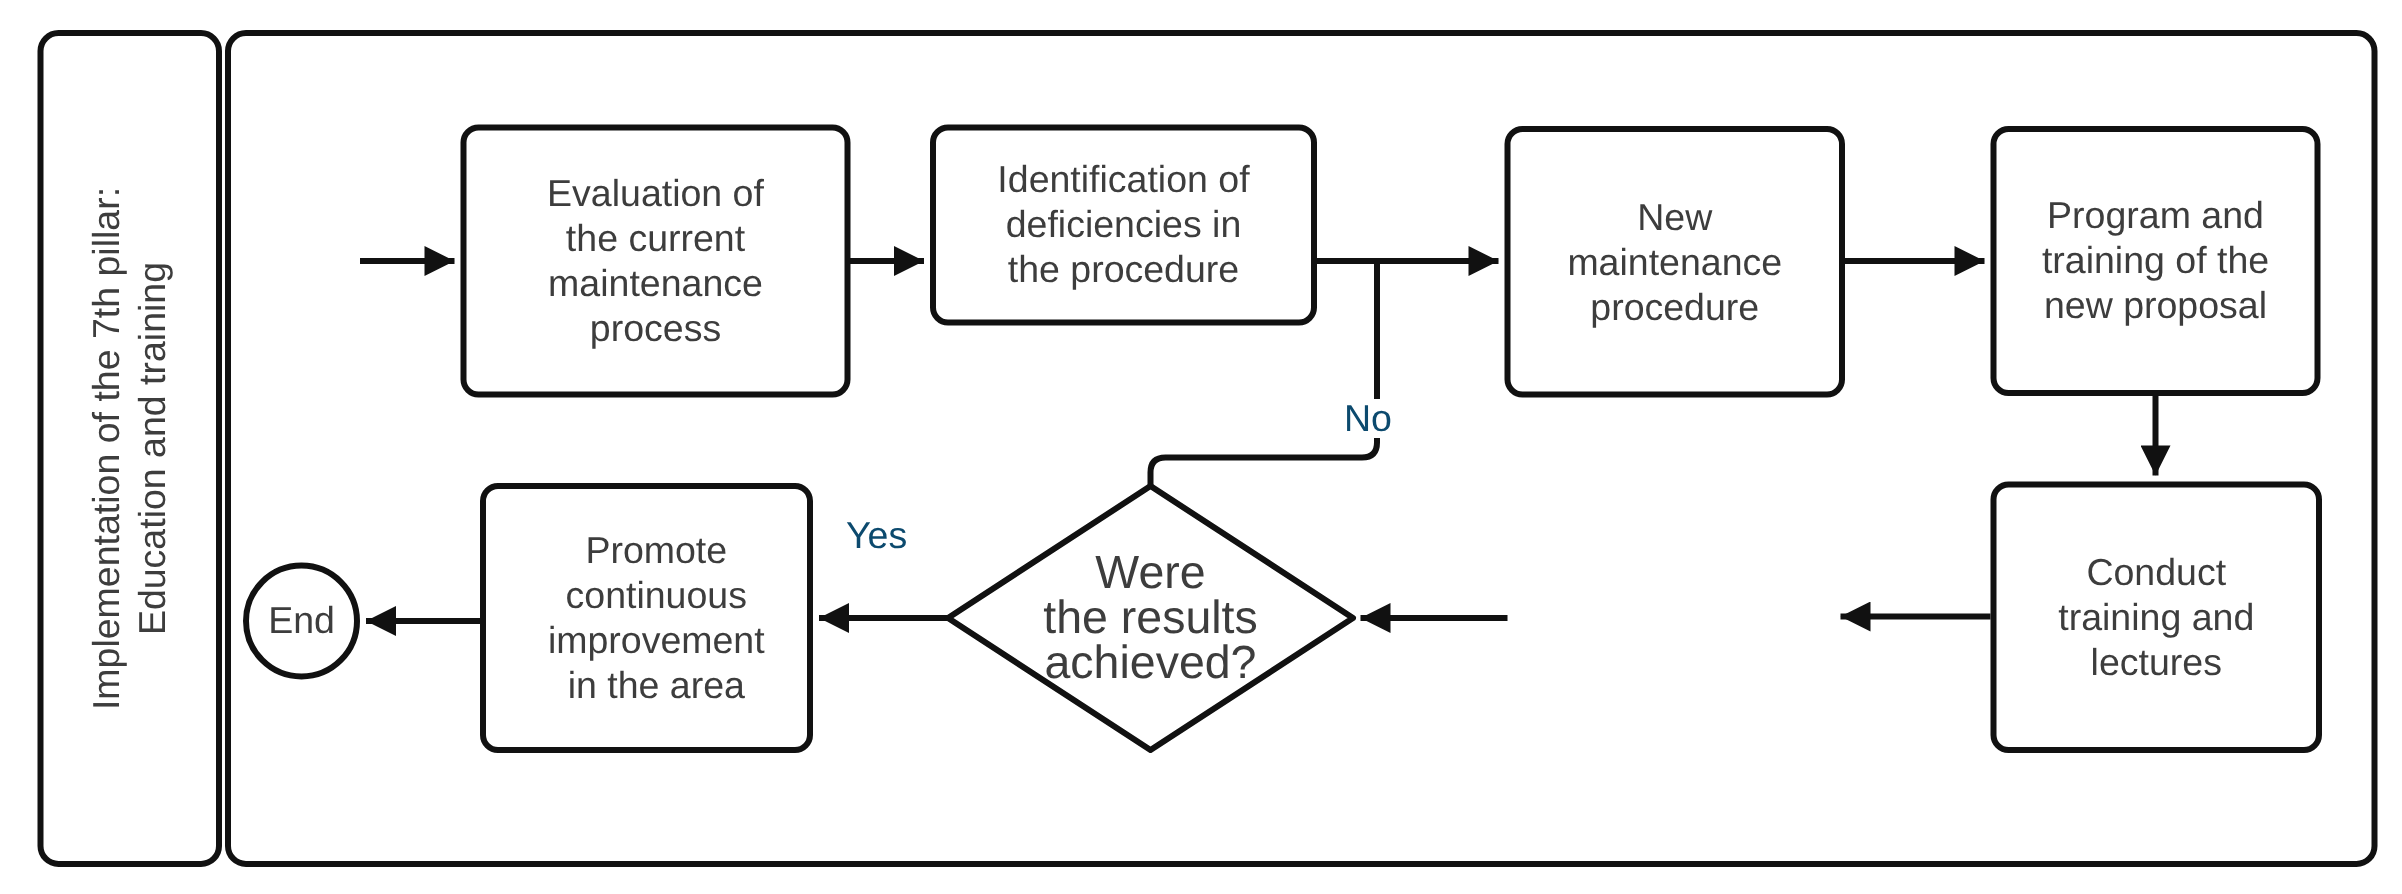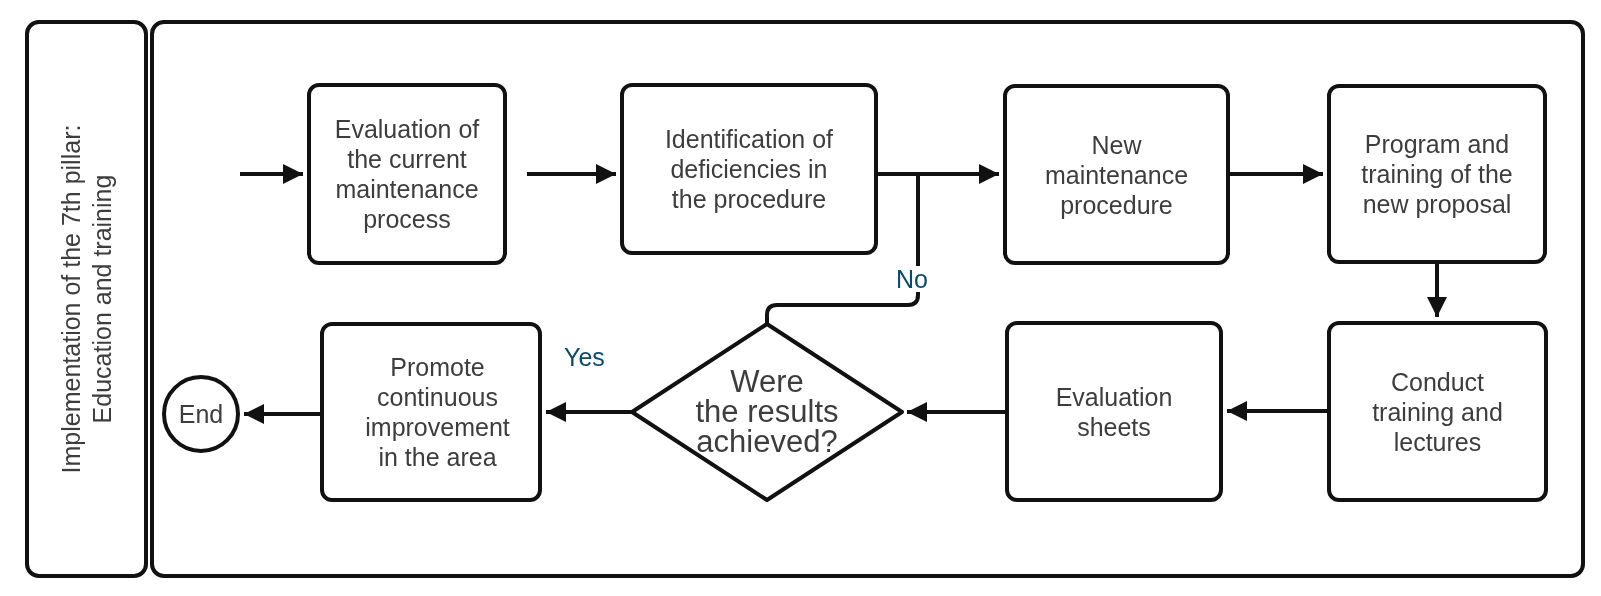--- a/index.html
+++ b/index.html
@@ -50,22 +50,22 @@
     justify-content: center;
     text-align: center;
     font-size: 25px;
     line-height: 30px;
     white-space: pre-line;
     z-index: 2;
     color: #3d3d3d;
   }
   .node.circle { border-radius: 50%; }
   .n-start  { left: 162px; top: 136px; width: 76px;  height: 76px;  }
-  .n-box1   { left: 307px; top: 83px;  width: 200px; height: 182px; }
-  .n-box2   { left: 620px; top: 83px;  width: 258px; height: 172px; }
+  .n-box1   { left: 307px; top: 83px;  width: 260px; height: 182px; }
+  .n-box2   { left: 620px; top: 83px;  width: 258px; height: 134px; }
   .n-box3   { left: 1003px; top: 84px; width: 227px; height: 181px; }
   .n-box4   { left: 1327px; top: 84px; width: 220px; height: 180px; align-items: center; }
   .n-box5   { left: 320px; top: 322px; width: 222px; height: 180px; padding-left: 13px; }
   .n-box6   { left: 1005px; top: 321px; width: 218px; height: 181px; }
   .n-box7   { left: 1327px; top: 321px; width: 221px; height: 181px; }
   .n-end    { left: 162px; top: 375px; width: 78px;  height: 78px;  }
   .n-diamond {
     position: absolute;
     left: 625px; top: 317px;
     width: 284px; height: 190px;
@@ -152,24 +152,20 @@
 training of the
 new proposal</span>
   </div>
 
   <div class="node n-box7">
     <span>Conduct
 training and
 lectures</span>
   </div>
 
-  <div class="node n-box6">
-    <span>Evaluation
-sheets</span>
-  </div>
 
   <div class="n-diamond">
     <svg width="284" height="190" viewBox="0 0 284 190" xmlns="http://www.w3.org/2000/svg">
       <polygon points="142,7 277,95 142,183 7,95" fill="#ffffff" stroke="#111111" stroke-width="4" stroke-linejoin="round"></polygon>
     </svg>
     <div class="diamond-label">Were
 the results
 achieved?</div>
   </div>
 

